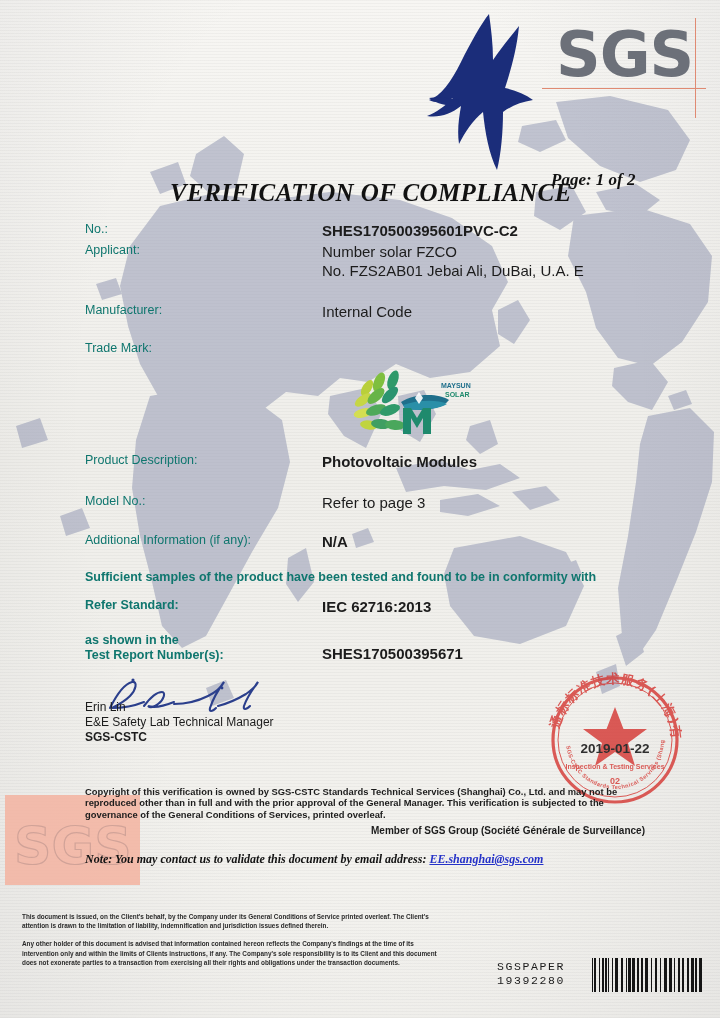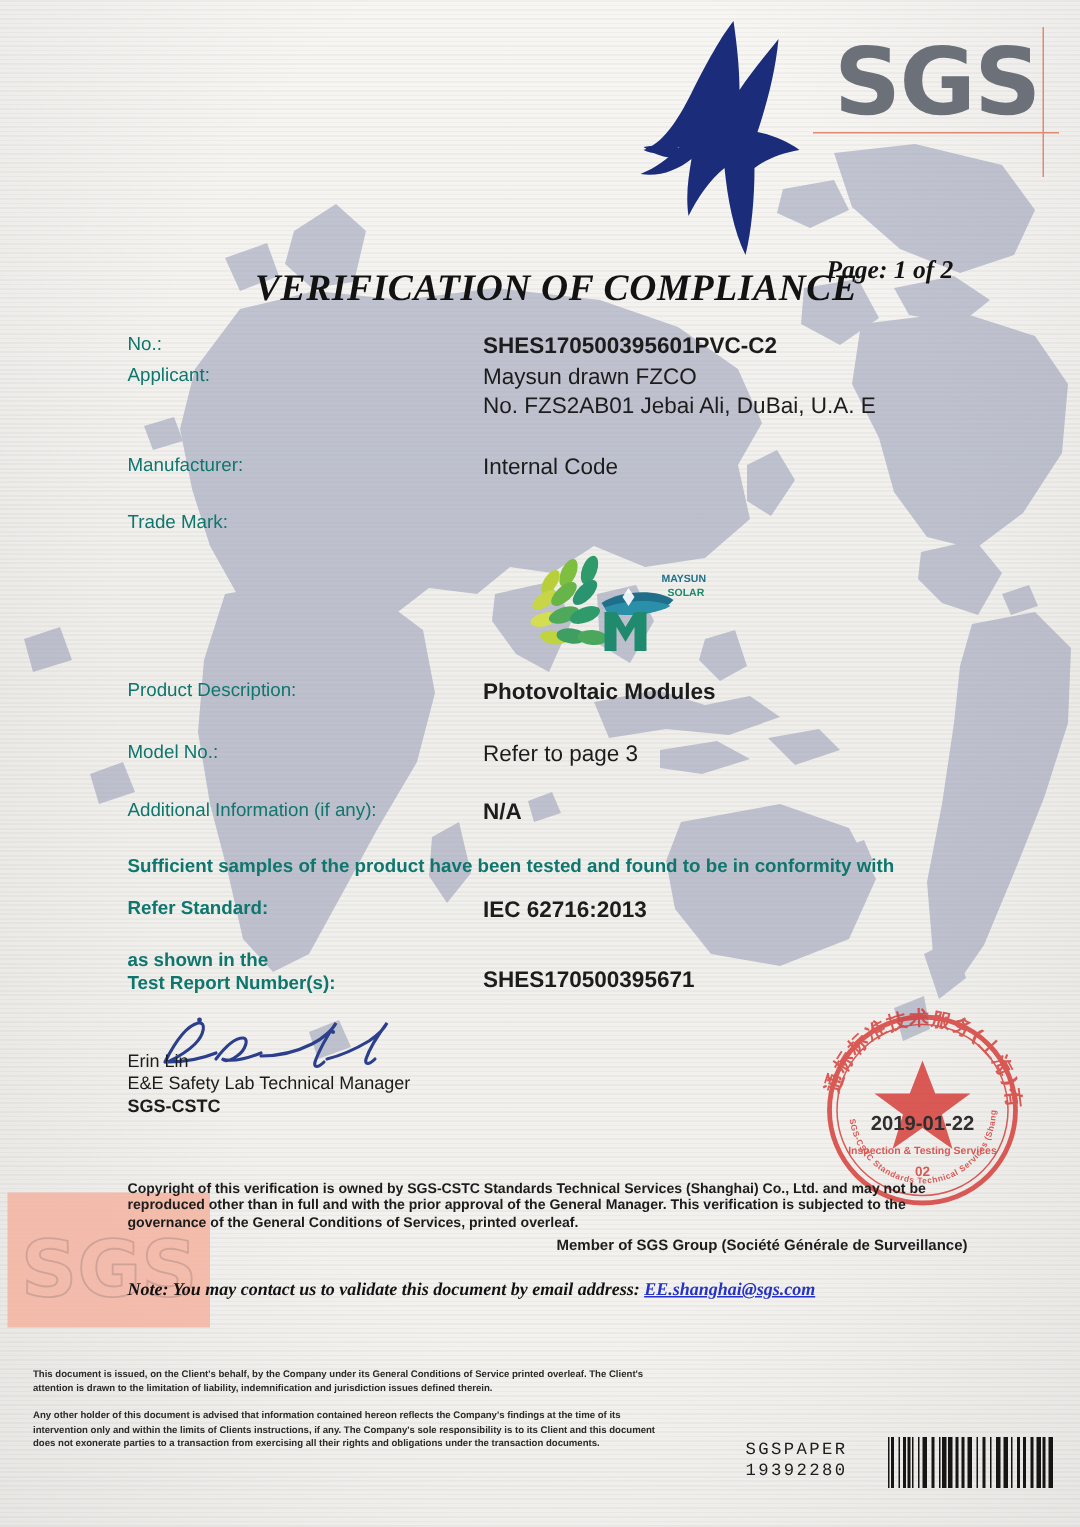--- a/index.html
+++ b/index.html
@@ -214,21 +214,21 @@
 <div id="titlerow">
   <div id="title">VERIFICATION OF COMPLIANCE</div>
   <div id="pageno">Page: 1 of 2</div>
 </div>
 
 <div>
   <div class="lbl" style="top:222px">No.:</div>
   <div class="val bold" style="top:222px">SHES170500395601PVC-C2</div>
 
   <div class="lbl" style="top:243px">Applicant:</div>
-  <div class="val" style="top:243px">Maysun drawn FZCO</div>
+  <div class="val" style="top:243px">Number solar FZCO</div>
   <div class="val" style="top:262px">No. FZS2AB01 Jebai Ali, DuBai, U.A. E</div>
 
   <div class="lbl" style="top:303px">Manufacturer:</div>
   <div class="val" style="top:303px">Internal Code</div>
 
   <div class="lbl" style="top:341px">Trade Mark:</div>
 
   <div class="lbl" style="top:453px">Product Description:</div>
   <div class="val bold" style="top:453px">Photovoltaic Modules</div>
 

